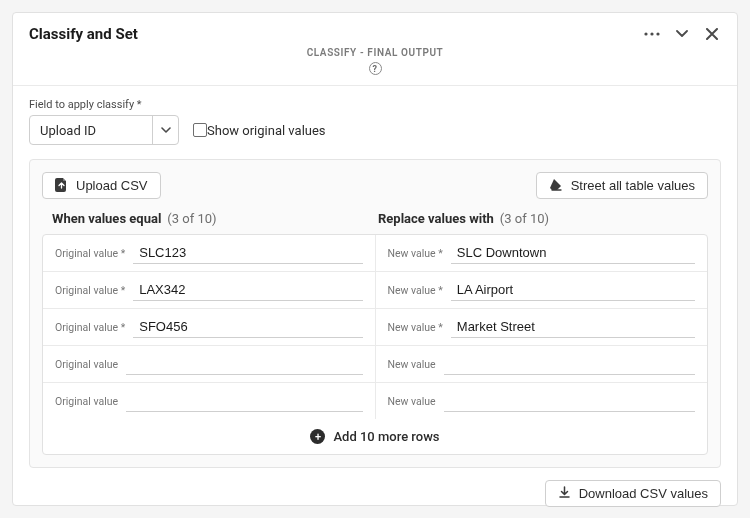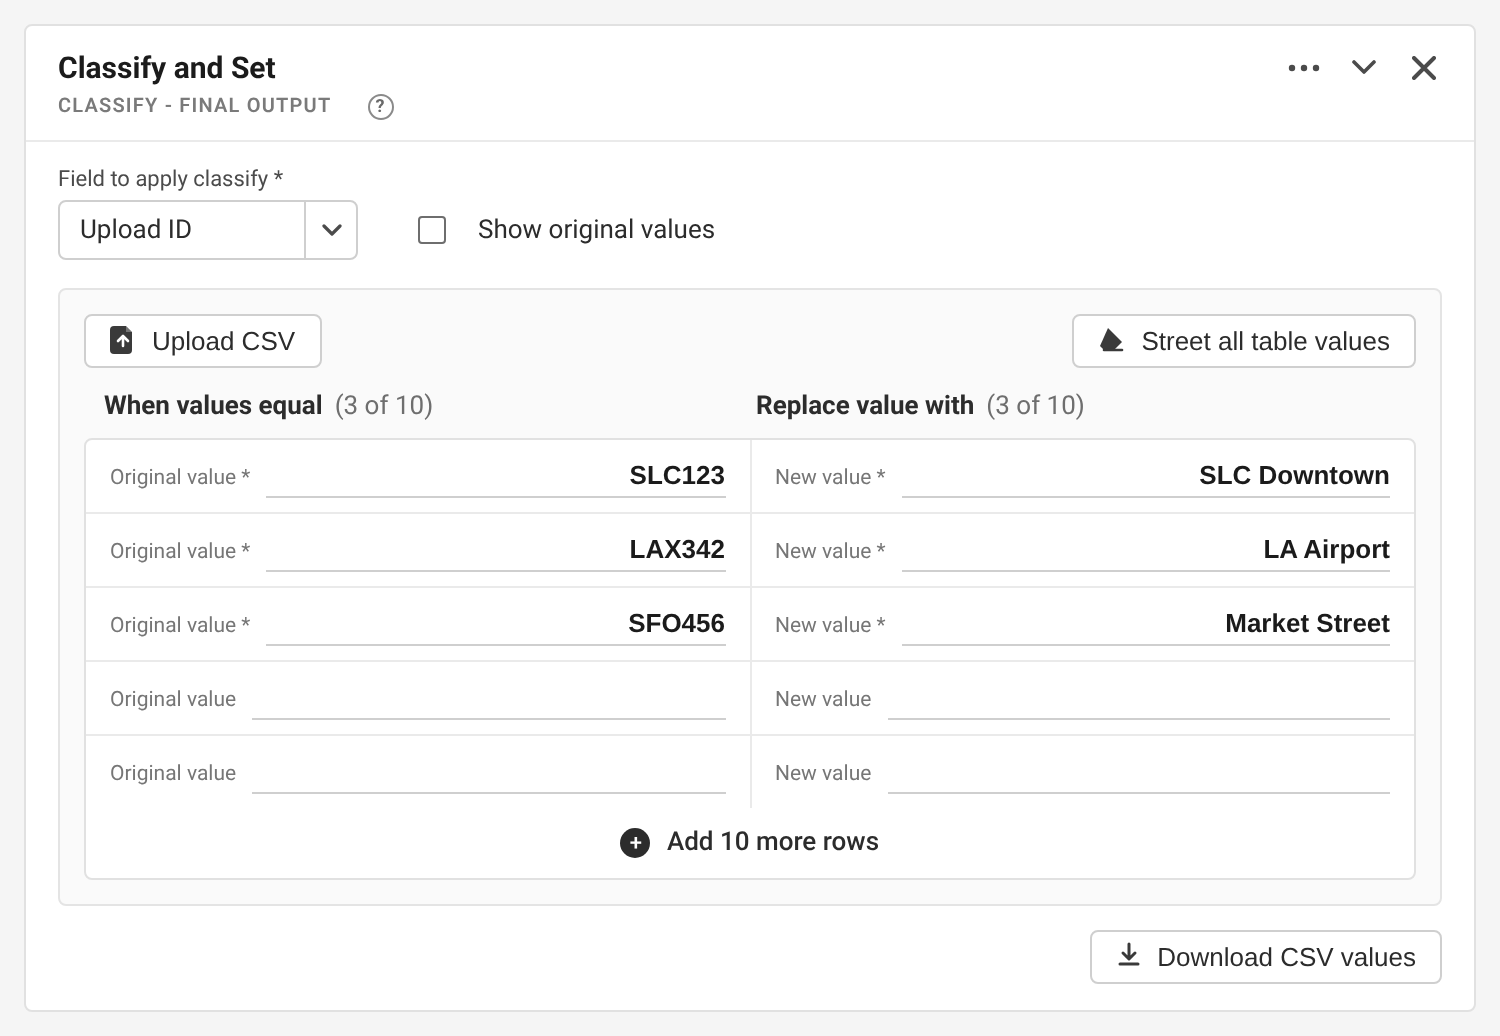--- a/index.html
+++ b/index.html
@@ -39,27 +39,28 @@
     align-items: center;
     gap: 12px;
   }
   .icon-btn {
     width: 18px; height: 18px;
     display:flex; align-items:center; justify-content:center;
     color: #4b4b4b;
     cursor: pointer;
   }
   .subline {
-    display:flex; align-items:center; gap:18px;
+    display:flex; align-items:center; gap:4px;
     margin-top:4px;
     font-size:10px;
     letter-spacing: .06em;
     color:#7a7a7a;
     text-transform: uppercase;
     font-weight:600;
+    flex-direction:column;
   }
   .help-circle {
     width:13px; height:13px; border:1px solid #8a8a8a; border-radius:50%;
     display:flex; align-items:center; justify-content:center;
     font-size:9px; color:#6a6a6a; font-weight:700;
     text-transform:none;
   }
   .desc {
     margin-top:10px;
     font-size:12px;
@@ -86,21 +87,21 @@
     height:30px; width:150px;
     background:#fff;
   }
   .select-value { padding:0 10px; font-size:13px; color:#2c2c2c; }
   .select-caret {
     border-left:1px solid #cfcfcf;
     width:26px; height:100%;
     display:flex; align-items:center; justify-content:center;
     color:#4b4b4b;
   }
-  .chk-row { display:flex; align-items:center; gap:16px; font-size:13px; color:#2c2c2c;margin-left:16px; }
+  .chk-row { display:flex; align-items:center; gap:0; font-size:13px; color:#2c2c2c; }
   .chk {
     width:14px; height:14px; border:1.5px solid #6e6e6e; border-radius:2px; background:#fff;
   }
   .inner-panel {
     background:#fafafa;
     border:1px solid #e4e4e4;
     border-radius:4px;
     padding:12px;
     flex:1;
     display:flex; flex-direction:column;
@@ -143,21 +144,21 @@
   .cell-input {
     flex:1;
     border:none; border-bottom:1px solid #cfcfcf;
     background:transparent;
     font-size:13px;
     padding:3px 0 3px 6px;
     color:#1b1b1b;
     outline:none;
     min-width:0;
   }
-  .cell-input.bold { font-weight:700;text-align:right; }
+  .cell-input.bold { font-weight:400; }
   .add-row {
     display:flex; align-items:center; justify-content:center; gap:8px;
     padding:10px 0;
     font-size:13px; color:#2c2c2c;
     cursor:pointer;
     font-weight:500;
   }
   .circle-plus {
     width:15px; height:15px; border-radius:50%; background:#2c2c2c;
     display:flex; align-items:center; justify-content:center;
@@ -244,21 +245,21 @@
           </span>
           <span>Street all table values</span>
         </button>
       </div>
 
       <div class="columns-header">
         <div class="col col-title">
           <strong>When values equal</strong><span class="count">(3 of 10)</span>
         </div>
         <div class="col col-title">
-          <strong>Replace value with</strong><span class="count">(3 of 10)</span>
+          <strong>Replace values with</strong><span class="count">(3 of 10)</span>
         </div>
       </div>
 
       <div class="table">
         <div id="rows-container">
             <div class="trow">
               <div class="tcell">
                 <span class="cell-label">Original value  *</span>
                 <input class="cell-input bold" value="SLC123" style="">
               </div>

